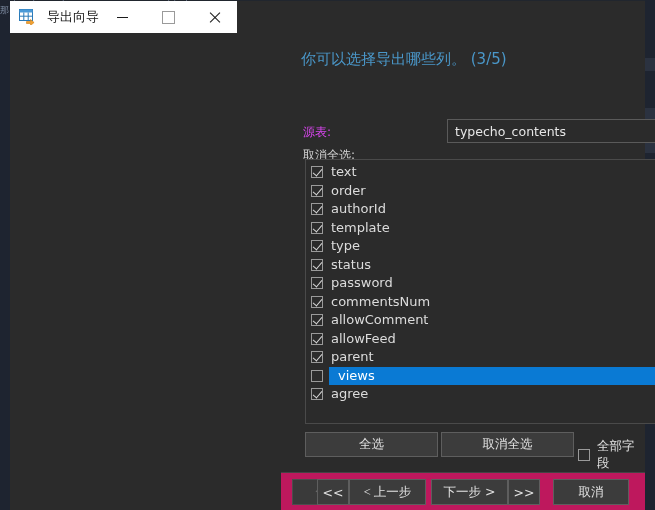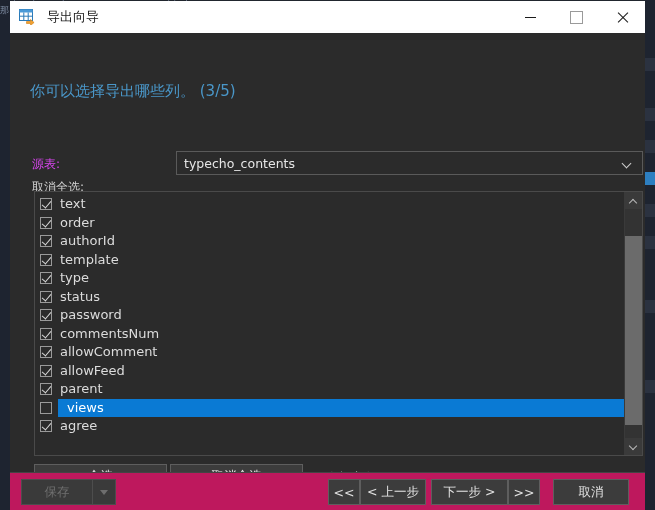--- a/index.html
+++ b/index.html
@@ -40,21 +40,21 @@
   .bg-right-accent {
     position: absolute; right: 0; width: 10px; height: 13px;
     background: #2d7fc1;
   }
 
   
   .dialog {
     position: absolute; left: 10px; top: 1px;
     width: 635px; height: 509px;
     background: #2b2b2b;
-    display: flex; flex-direction: column;
+    display: flex; flex-direction: row; gap: 44px;
   }
 
   
   .titlebar {
     height: 32px; background: #ffffff;
     display: flex; align-items: center; flex: none;
   }
   .title-icon {
     width: 17px; height: 16px; margin-left: 9px; position: relative; flex: none;
   }
@@ -227,21 +227,21 @@
     width: 0; height: 0;
     border-left: 4.5px solid transparent; border-right: 4.5px solid transparent;
     border-top: 5px solid #6e6e6e;
   }
   .nav {
     position: absolute; right: 16px; top: 6px;
     display: flex; align-items: center;
   }
   .nav .btn { height: 26px; }
   .nav-first { width: 32px; }
-  .nav-prev  { width: 66px; }
+  .nav-prev  { width: 77px; font-family: Liberation Serif, serif; }
   .nav-next  { width: 77px; margin-left: 5px; }
   .nav-last  { width: 32px; }
   .nav-cancel{ width: 76px; margin-left: 13px; }
 </style>
 </head>
 <body>
 
 <div id="root">
 
   <div class="bg">

